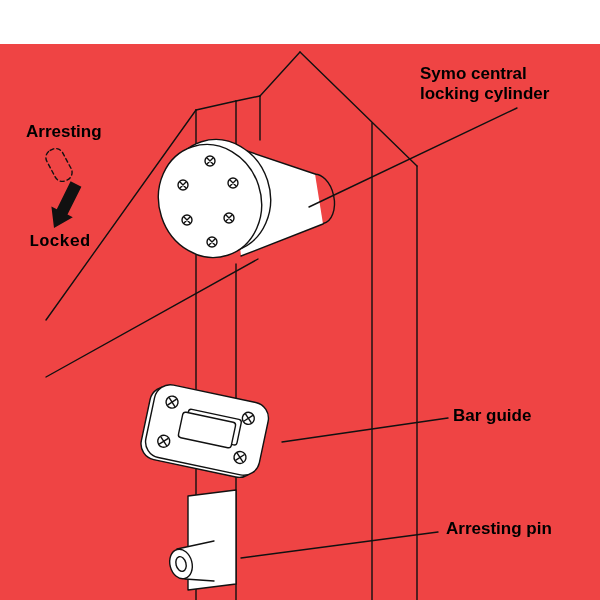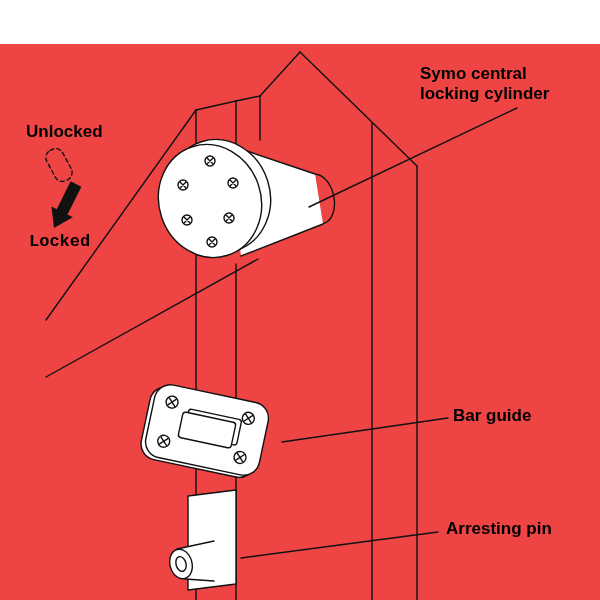--- a/index.html
+++ b/index.html
@@ -117,20 +117,20 @@
     <g>
       <g transform="translate(59 121) rotate(-28)">
         <rect x="-9" y="-17" width="18" height="34" rx="8" stroke-dasharray="4 3"></rect>
       </g>
       <polygon points="70.6,137.3 56.8,165.2 51.4,162.5 54,184 72.8,173.3 67.5,170.6 81.4,142.7" fill="#111111" stroke="none"></polygon>
     </g>
   </svg>
 
   <div class="label lbl-cylinder">Symo central locking cylinder</div>
 
-  <div class="label lbl-unlocked">Unlocked</div>
+  <div class="label lbl-unlocked">Arresting</div>
 
   <div class="label lbl-locked">Locked</div>
 
   <div class="label lbl-arresting">Arresting pin</div>
 
   <div class="label lbl-bar-guide">Bar guide</div>
 </div>
 
 </body></html>

